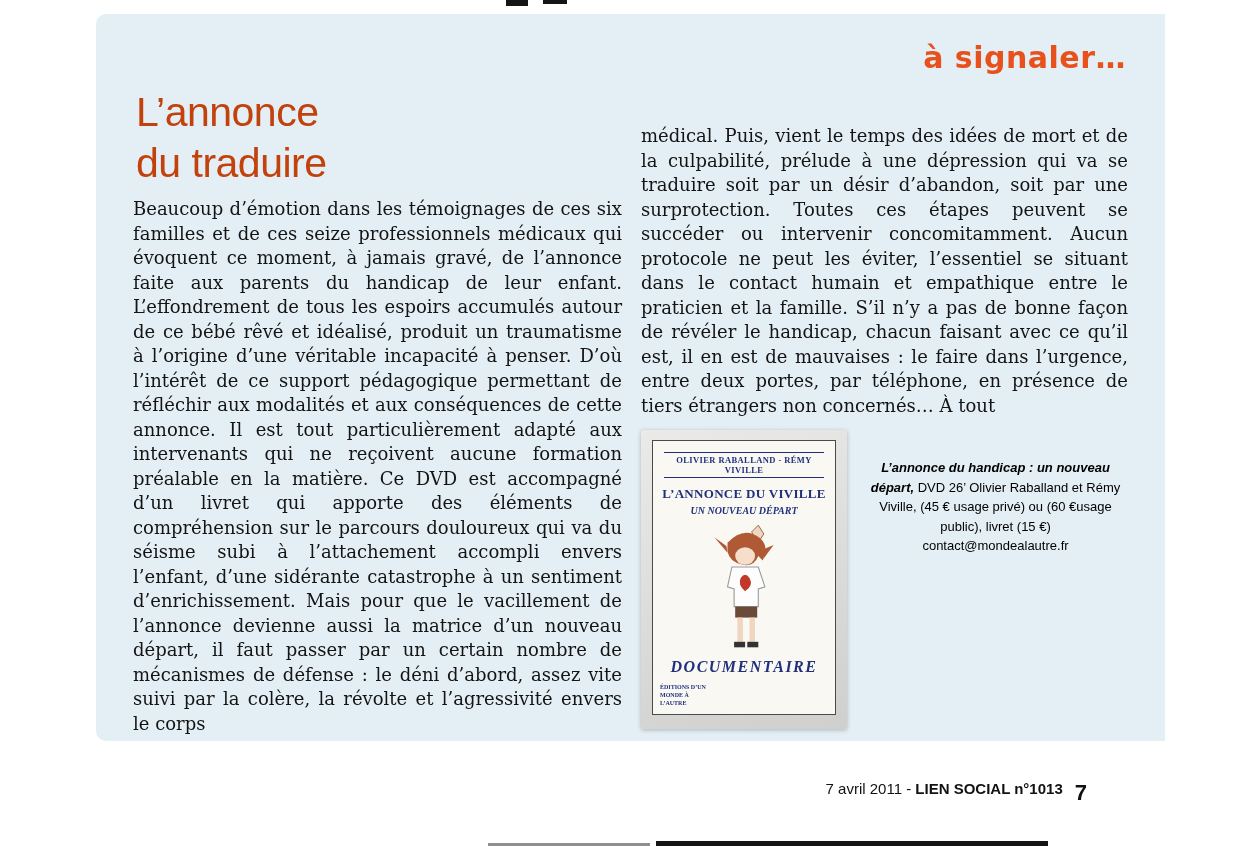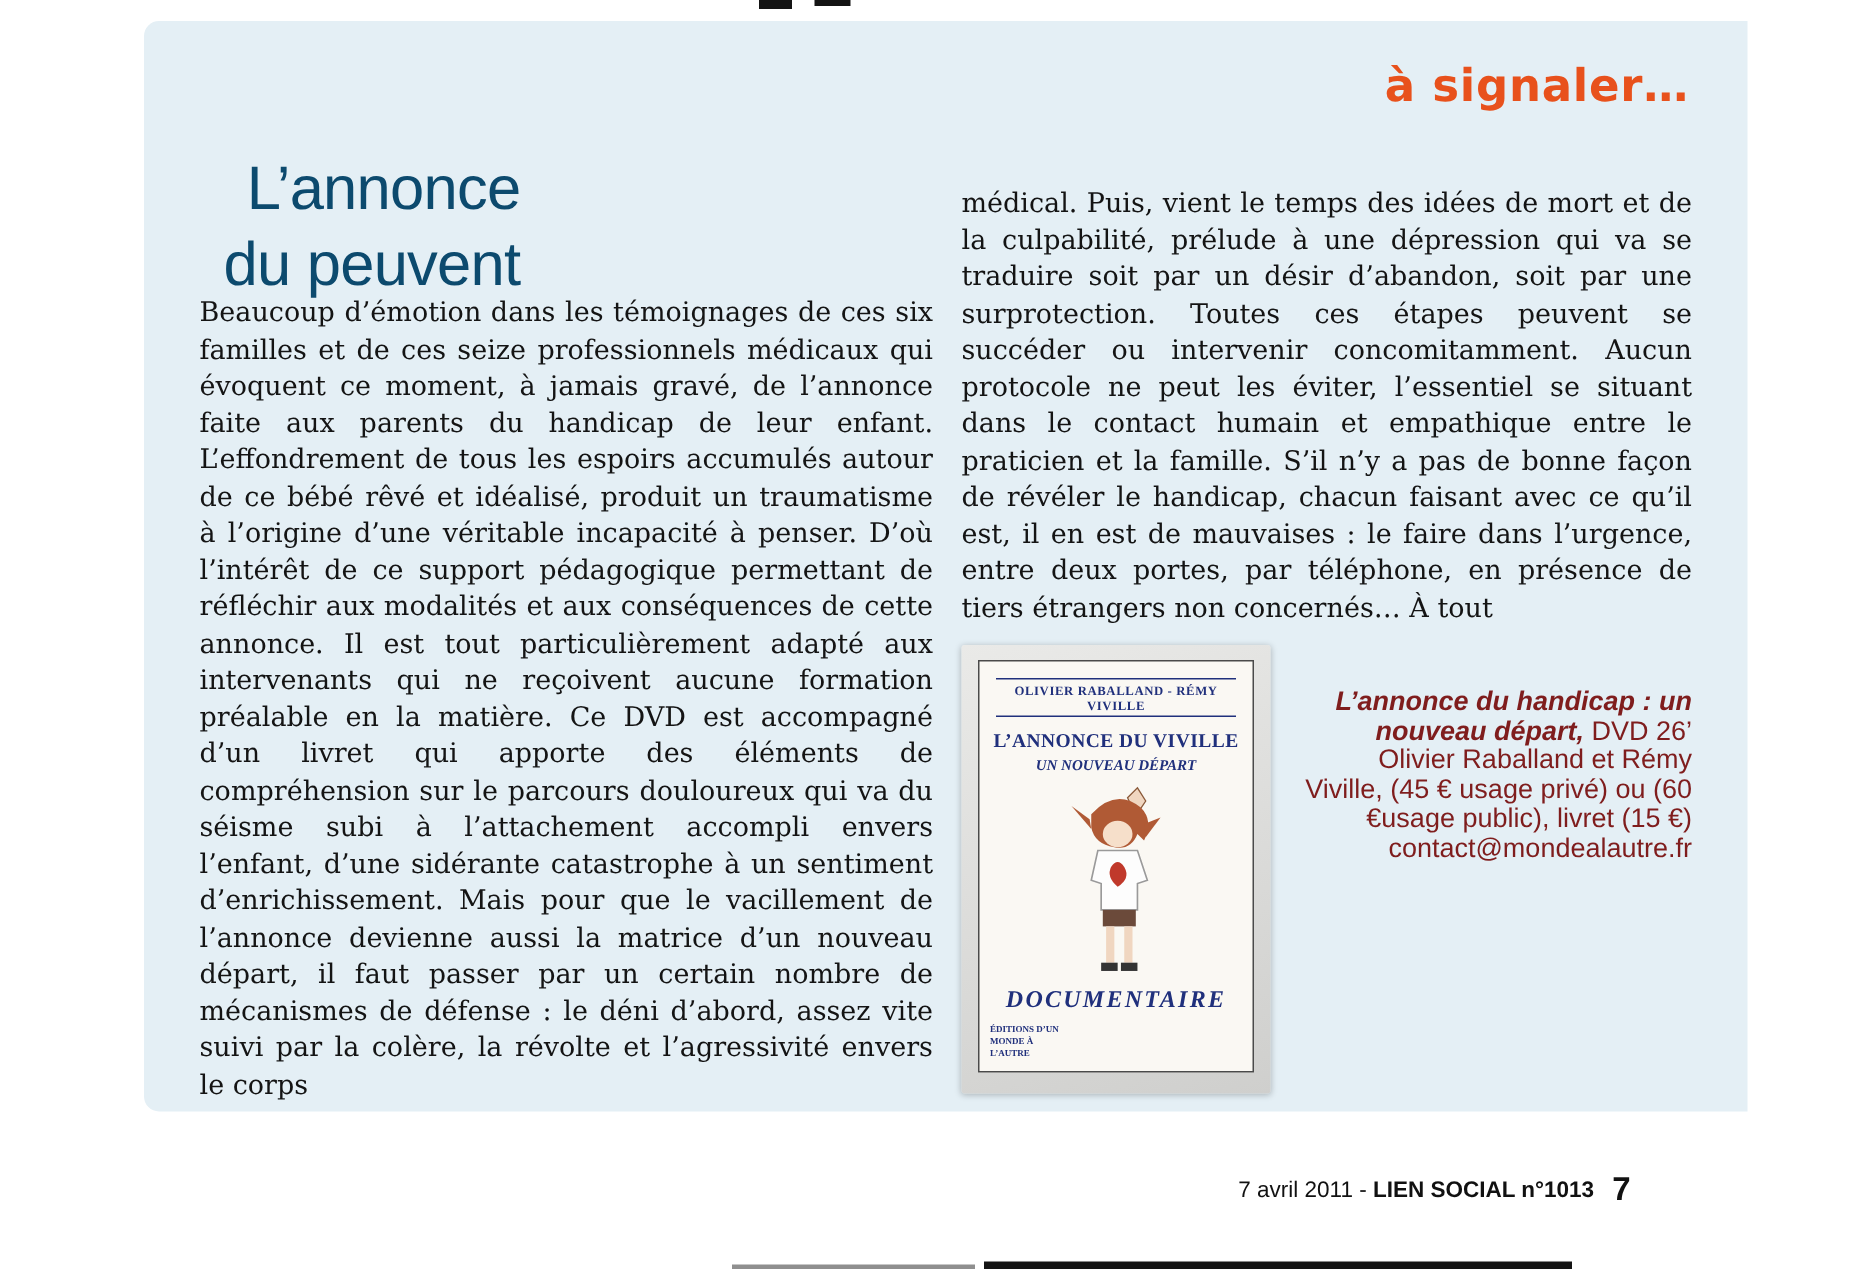--- a/index.html
+++ b/index.html
@@ -17,23 +17,23 @@
   .panel {
     position:absolute; left:96px; top:14px; width:1082px; height:727px;
     background:var(--panel,#e4eff5); border-radius:10px;
   }
   .flag {
     position:absolute; top:26px; right:52px;
     font-family:"DejaVu Sans", sans-serif; font-weight:700;
     font-size:30px; letter-spacing:0.5px; color:var(--accent,#e8511c);
   }
   .title {
-    position:absolute; left:37px; top:70px; margin:16px;
+    position:absolute; left:37px; top:70px; margin:3px;
     font-family:"Liberation Sans", sans-serif; font-weight:400;
-    font-size:41px; line-height:51px; letter-spacing:-0.5px; color:#0c4a6e;text-align:right;
+    font-size:41px; line-height:51px; letter-spacing:-0.5px; color:#c2410c;
   }
   .title-line { display:block; }
 
   .col-left  { position:absolute; left:37px;  top:183px; width:489px; }
   .col-right { position:absolute; left:545px; top:110px; width:487px; }
   .body-text {
     margin:0; font-size:18px; line-height:24.5px; text-align:justify;
     color:#141414;
   }
 
@@ -53,51 +53,51 @@
   .cover-authors { font-size:8.5px; font-weight:700; letter-spacing:0.4px; margin:2px 0; }
   .cover-title { font-size:13px; font-weight:700; letter-spacing:0.3px; margin-top:8px; }
   .cover-subtitle { font-size:10px; font-weight:700; font-style:italic; margin-top:3px; }
   .cover-art { width:112px; height:132px; margin:7px auto 3px; }
   .cover-art svg { width:100%; height:100%; }
   .cover-genre { font-size:16px; font-weight:700; letter-spacing:1.5px; margin-top:3px;font-style:italic; }
   .cover-footer { display:flex; justify-content:flex-start; margin-top:7px; }
   .cover-publisher { font-size:6px; line-height:1.35; text-align:left; max-width:56px; font-weight:700; }
 
   .caption {
-    font-family:"Liberation Sans", sans-serif; font-size:18px;
-    line-height:19.5px; color:#7f1d1d; margin:40px 0 0; text-align:right;
+    font-family:"Liberation Sans", sans-serif; font-size:13px;
+    line-height:19.5px; color:#000000; margin:40px 0 0; text-align:center;
   }
   .caption-lead { font-weight:700; font-style:italic; }
   .caption-line { display:block; }
 
   .footer {
     position:absolute; top:780px; right:78px;
     font-family:"Liberation Sans", sans-serif; font-size:15px; color:#111;
-    display:flex; align-items:center; white-space:pre;
+    display:flex; align-items:flex-start; white-space:pre;
   }
   .footer-pub { font-weight:700; }
   .footer-page { font-weight:700; font-size:22px; margin-left:12px; }
 </style>
 </head>
 <body>
 
 <div class="page">
 
   <div class="artifact a1"></div>
   <div class="artifact a2"></div>
   <div class="artifact a3"></div>
   <div class="artifact a4"></div>
 
   <div class="panel">
 
     <div class="flag">à signaler…</div>
 
     <h1 class="title">
       <span class="title-line">L’annonce</span>
-      <span class="title-line">du peuvent</span>
+      <span class="title-line">du traduire</span>
     </h1>
 
     <div class="col-left">
       <p class="body-text">Beaucoup d’émotion dans les témoignages de ces six familles et de ces seize professionnels médicaux qui évoquent ce moment, à jamais gravé, de l’annonce faite aux parents du handicap de leur enfant. L’effondrement de tous les espoirs accumulés autour de ce bébé rêvé et idéalisé, produit un traumatisme à l’origine d’une véritable incapacité à penser. D’où l’intérêt de ce support pédagogique permettant de réfléchir aux modalités et aux conséquences de cette annonce. Il est tout particulièrement adapté aux intervenants qui ne reçoivent aucune formation préalable en la matière. Ce DVD est accompagné d’un livret qui apporte des éléments de compréhension sur le parcours douloureux qui va du séisme subi à l’attachement accompli envers l’enfant, d’une sidérante catastrophe à un sentiment d’enrichissement. Mais pour que le vacillement de l’annonce devienne aussi la matrice d’un nouveau départ, il faut passer par un certain nombre de mécanismes de défense : le déni d’abord, assez vite suivi par la colère, la révolte et l’agressivité envers le corps</p>
     </div>
 
     <div class="col-right">
       <p class="body-text">médical. Puis, vient le temps des idées de mort et de la culpabilité, prélude à une dépression qui va se traduire soit par un désir d’abandon, soit par une surprotection. Toutes ces étapes peuvent se succéder ou intervenir concomitamment. Aucun protocole ne peut les éviter, l’essentiel se situant dans le contact humain et empathique entre le praticien et la famille. S’il n’y a pas de bonne façon de révéler le handicap, chacun faisant avec ce qu’il est, il en est de mauvaises : le faire dans l’urgence, entre deux portes, par téléphone, en présence de tiers étrangers non concernés… À tout</p>
 
       <div class="dvd-float">

